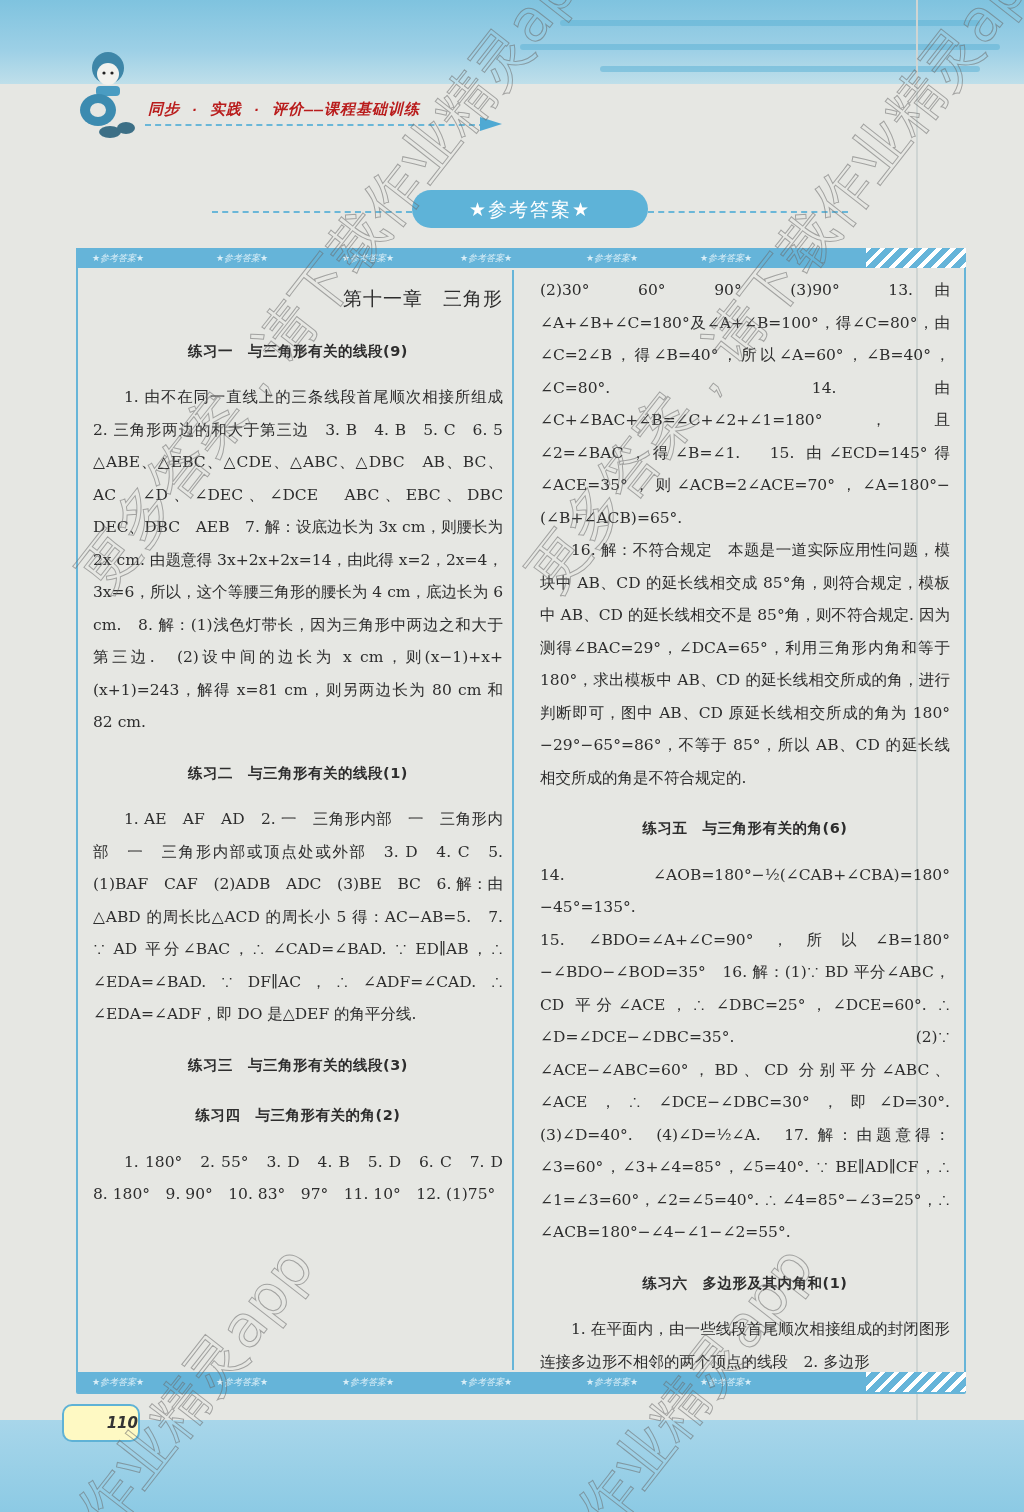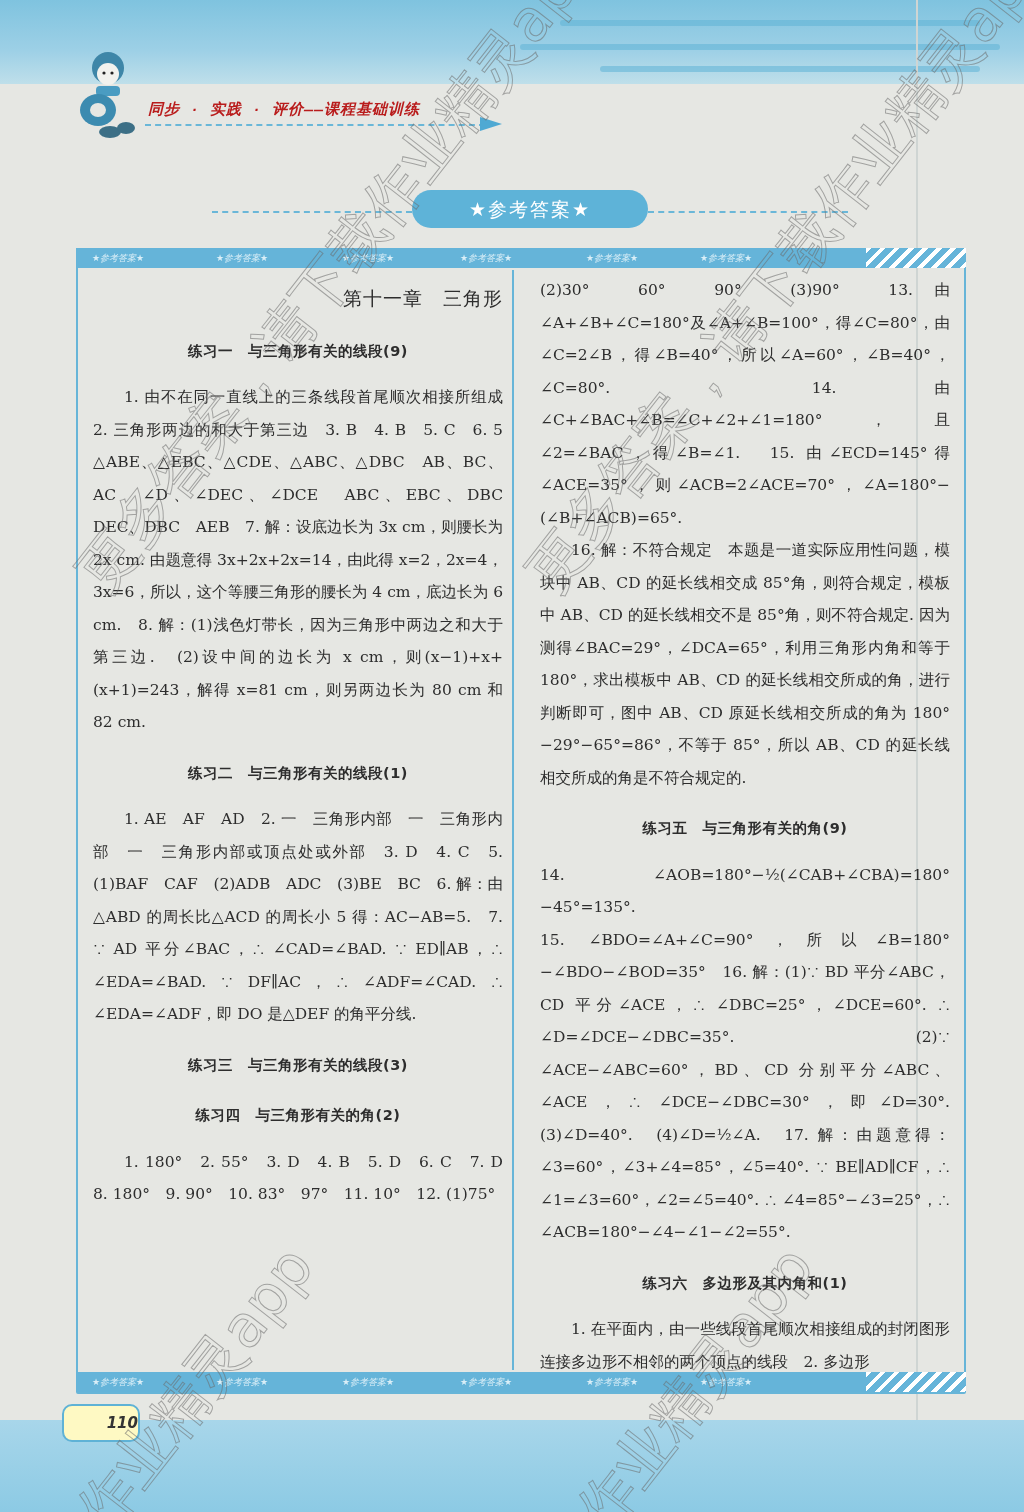--- a/index.html
+++ b/index.html
@@ -93,21 +93,21 @@
   <div class="sect">练习二　与三角形有关的线段(1)</div>
   <p>1. AE　AF　AD　2. 一　三角形内部　一　三角形内部　一　三角形内部或顶点处或外部　3. D　4. C　5. (1)BAF　CAF　(2)ADB　ADC　(3)BE　BC　6. 解：由△ABD 的周长比△ACD 的周长小 5 得：AC−AB=5.　7. ∵ AD 平分∠BAC，∴ ∠CAD=∠BAD. ∵ ED∥AB，∴ ∠EDA=∠BAD. ∵ DF∥AC，∴ ∠ADF=∠CAD. ∴ ∠EDA=∠ADF，即 DO 是△DEF 的角平分线.</p>
   <div class="sect">练习三　与三角形有关的线段(3)</div>
   <div class="sect">练习四　与三角形有关的角(2)</div>
   <p>1. 180°　2. 55°　3. D　4. B　5. D　6. C　7. D　8. 180°　9. 90°　10. 83°　97°　11. 10°　12. (1)75°</p>
 </div>
 
 <div class="col right">
   <p class="noindent">(2)30°　60°　90°　(3)90°　13. 由∠A+∠B+∠C=180°及∠A+∠B=100°，得∠C=80°，由∠C=2∠B，得∠B=40°，所以∠A=60°，∠B=40°，∠C=80°.　14. 由∠C+∠BAC+∠B=∠C+∠2+∠1=180°，且∠2=∠BAC，得∠B=∠1.　15. 由∠ECD=145°得∠ACE=35°，则∠ACB=2∠ACE=70°，∠A=180°−(∠B+∠ACB)=65°.</p>
   <p>16. 解：不符合规定　本题是一道实际应用性问题，模块中 AB、CD 的延长线相交成 85°角，则符合规定，模板中 AB、CD 的延长线相交不是 85°角，则不符合规定. 因为测得∠BAC=29°，∠DCA=65°，利用三角形内角和等于 180°，求出模板中 AB、CD 的延长线相交所成的角，进行判断即可，图中 AB、CD 原延长线相交所成的角为 180°−29°−65°=86°，不等于 85°，所以 AB、CD 的延长线相交所成的角是不符合规定的.</p>
-  <div class="sect">练习五　与三角形有关的角(9)</div>
+  <div class="sect">练习五　与三角形有关的角(6)</div>
   <p class="noindent">14. ∠AOB=180°−½(∠CAB+∠CBA)=180°−45°=135°.</p>
   <p class="noindent">15. ∠BDO=∠A+∠C=90°，所以∠B=180°−∠BDO−∠BOD=35°　16. 解：(1)∵ BD 平分∠ABC，CD 平分∠ACE，∴ ∠DBC=25°，∠DCE=60°. ∴ ∠D=∠DCE−∠DBC=35°.　(2)∵ ∠ACE−∠ABC=60°，BD、CD 分别平分∠ABC、∠ACE，∴ ∠DCE−∠DBC=30°，即∠D=30°.　(3)∠D=40°.　(4)∠D=½∠A.　17. 解：由题意得：∠3=60°，∠3+∠4=85°，∠5=40°. ∵ BE∥AD∥CF，∴ ∠1=∠3=60°，∠2=∠5=40°. ∴ ∠4=85°−∠3=25°，∴ ∠ACB=180°−∠4−∠1−∠2=55°.</p>
   <div class="sect">练习六　多边形及其内角和(1)</div>
   <p>1. 在平面内，由一些线段首尾顺次相接组成的封闭图形　连接多边形不相邻的两个顶点的线段　2. 多边形</p>
 </div>
 
 <div class="band" style="top:1372px;">
   <span style="left:16px;">★参考答案★</span>
   <span style="left:140px;">★参考答案★</span>
   <span style="left:266px;">★参考答案★</span>

